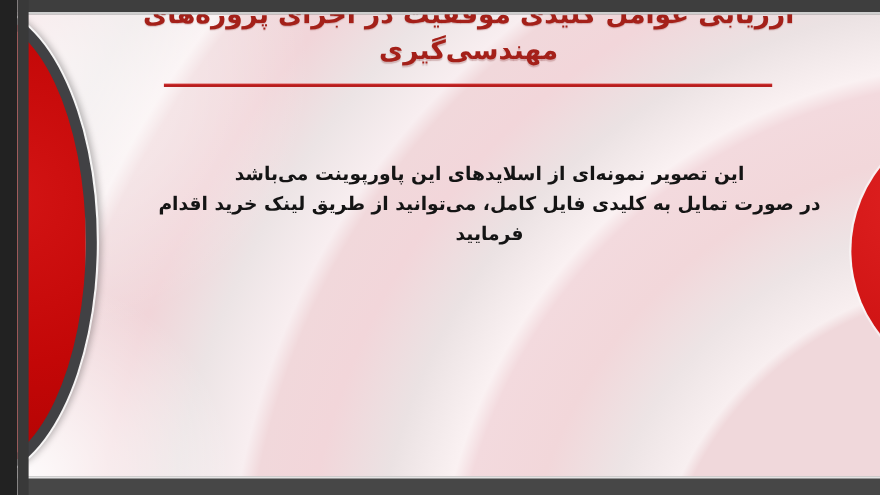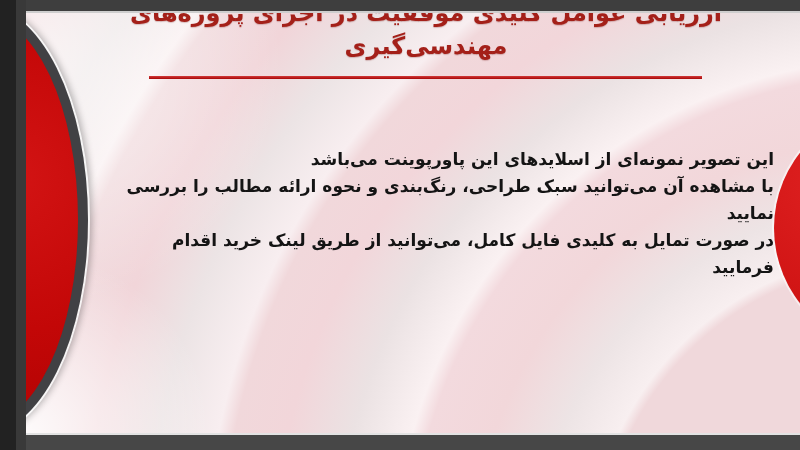--- a/index.html
+++ b/index.html
@@ -52,21 +52,21 @@
     color:#a42019;
     text-shadow:0 1px 1px rgba(120,30,30,.25);
   }
   .title-underline{
     position:absolute;z-index:5;left:133px;top:76px;width:553px;height:3px;
     background:linear-gradient(180deg,#d23a3a,#a80606);
   }
   
   .body-text{
     position:absolute;z-index:6;left:100px;right:42px;top:146px;
-    text-align:right;direction:rtl;
+    text-align:center;direction:rtl;
     font-size:17px;font-weight:bold;line-height:27px;
     color:#141414;
   }
   
   .bar{position:absolute;z-index:10;}
   .bar-top{left:0;top:0;width:800px;height:11px;background:#3e3e3e;
     border-bottom:2px solid rgba(255,255,255,.75);}
   .bar-bottom{left:0;top:433px;width:800px;height:17px;background:#474747;
     border-top:2px solid rgba(255,255,255,.85);}
   .bar-left{left:0;top:0;width:10px;height:450px;background:#393939;}
@@ -85,21 +85,20 @@
 
   <div class="title-underline"></div>
 
   <div class="title" dir="rtl">
     <div>ارزیابی عوامل کلیدی موفقیت در اجرای پروژه‌های</div>
     <div>مهندسی‌گیری</div>
   </div>
 
   <div class="body-text" dir="rtl">
     <div>این تصویر نمونه‌ای از اسلایدهای این پاورپوینت می‌باشد</div>
-    <div>با مشاهده آن می‌توانید سبک طراحی، رنگ‌بندی و نحوه ارائه مطالب را بررسی نمایید</div>
     <div>در صورت تمایل به کلیدی فایل کامل، می‌توانید از طریق لینک خرید اقدام فرمایید</div>
   </div>
 
   <div class="bar bar-top"></div>
   <div class="bar bar-bottom"></div>
   <div class="bar bar-left"></div>
   <div class="bar bar-right"></div>
 
 </div>
 

